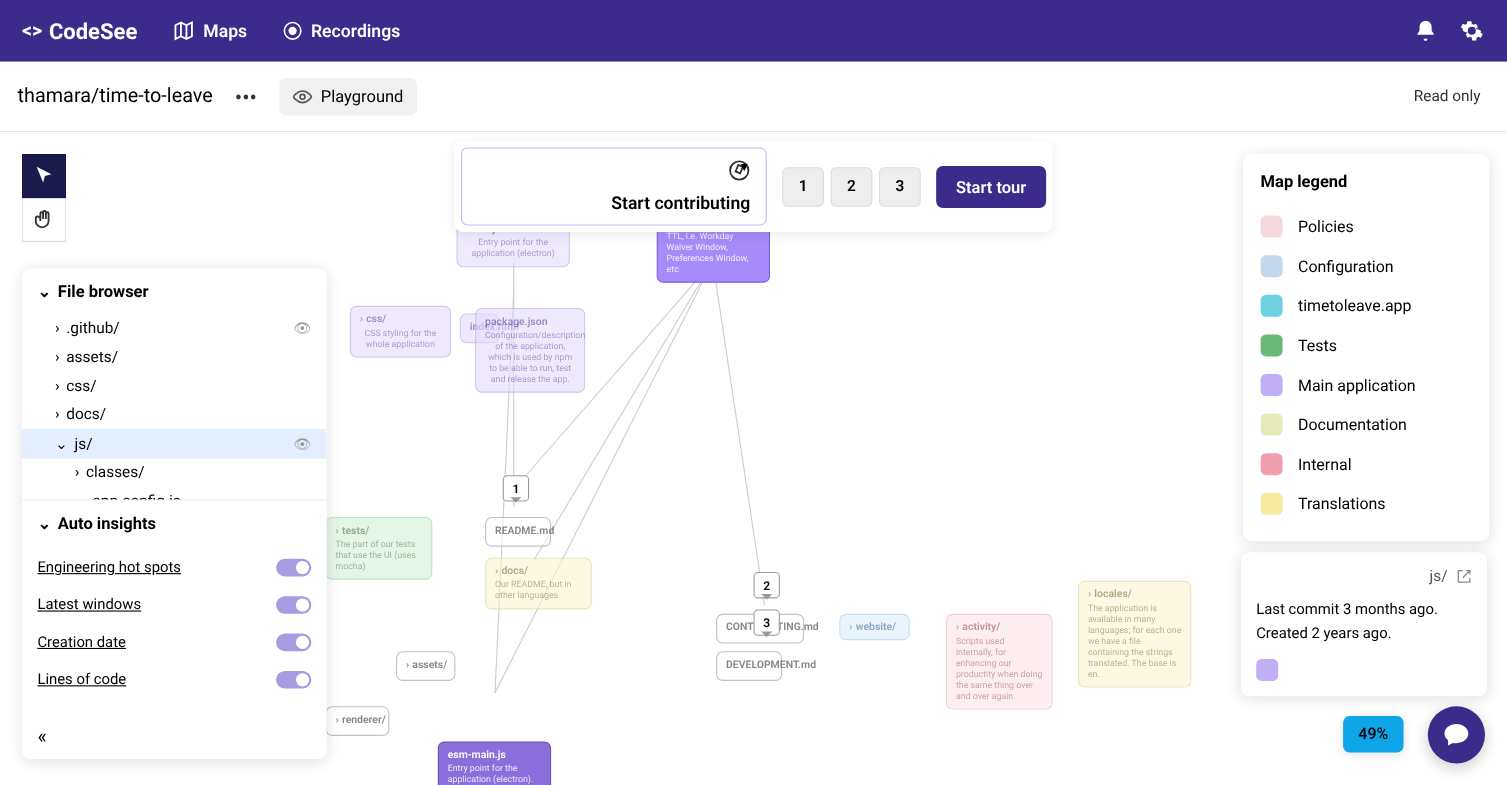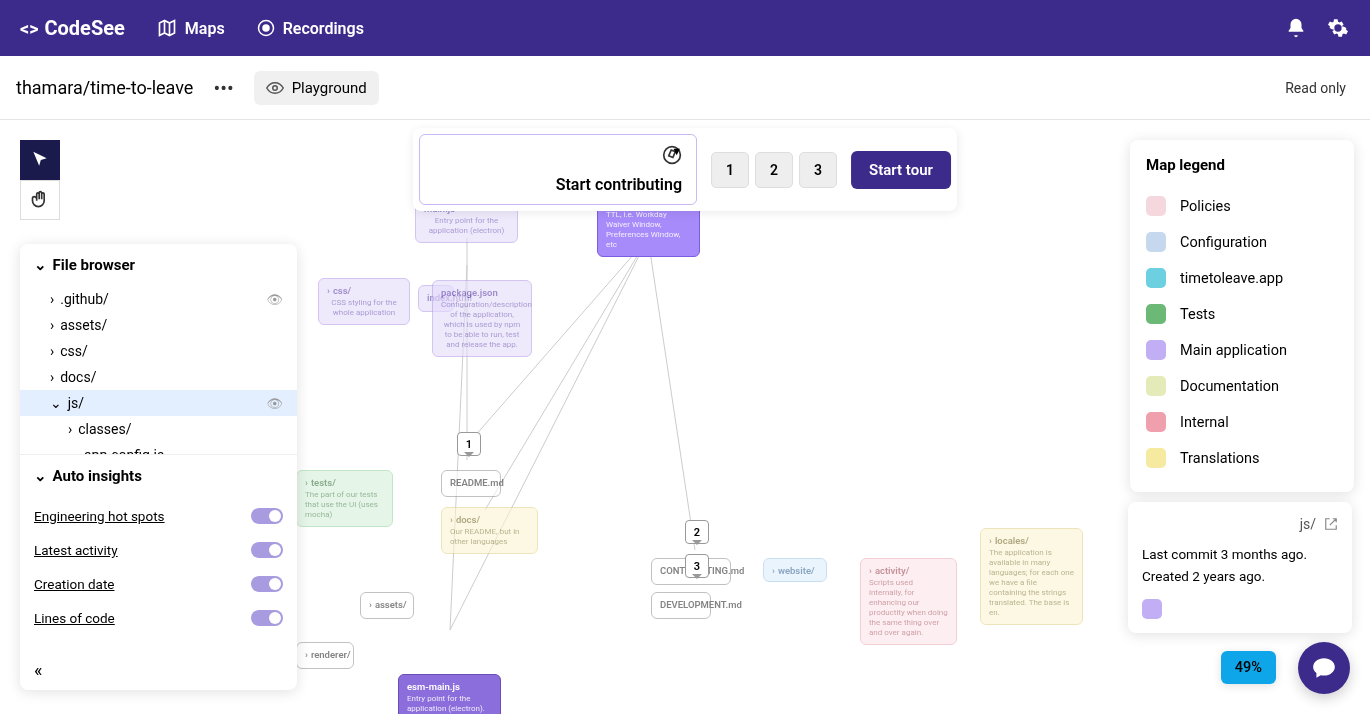--- a/index.html
+++ b/index.html
@@ -315,21 +315,21 @@
   <div class="panel-header" style="border-top:1px solid #eee;">
     <span>⌄</span>
     <span>Auto insights</span>
   </div>
   <div class="insights-list">
     <div class="insight-row">
         <span>Engineering hot spots</span>
         <div class="toggle"></div>
       </div>
     <div class="insight-row">
-        <span>Latest activity</span>
+        <span>Latest windows</span>
         <div class="toggle"></div>
       </div>
     <div class="insight-row">
         <span>Creation date</span>
         <div class="toggle"></div>
       </div>
     <div class="insight-row">
         <span>Lines of code</span>
         <div class="toggle"></div>
       </div>

